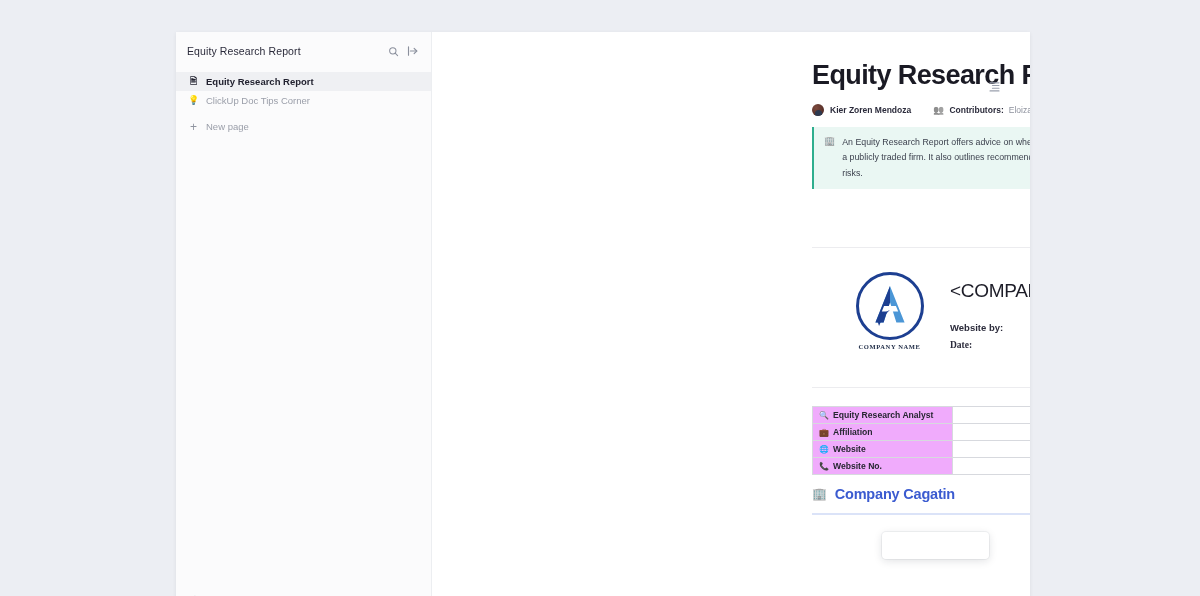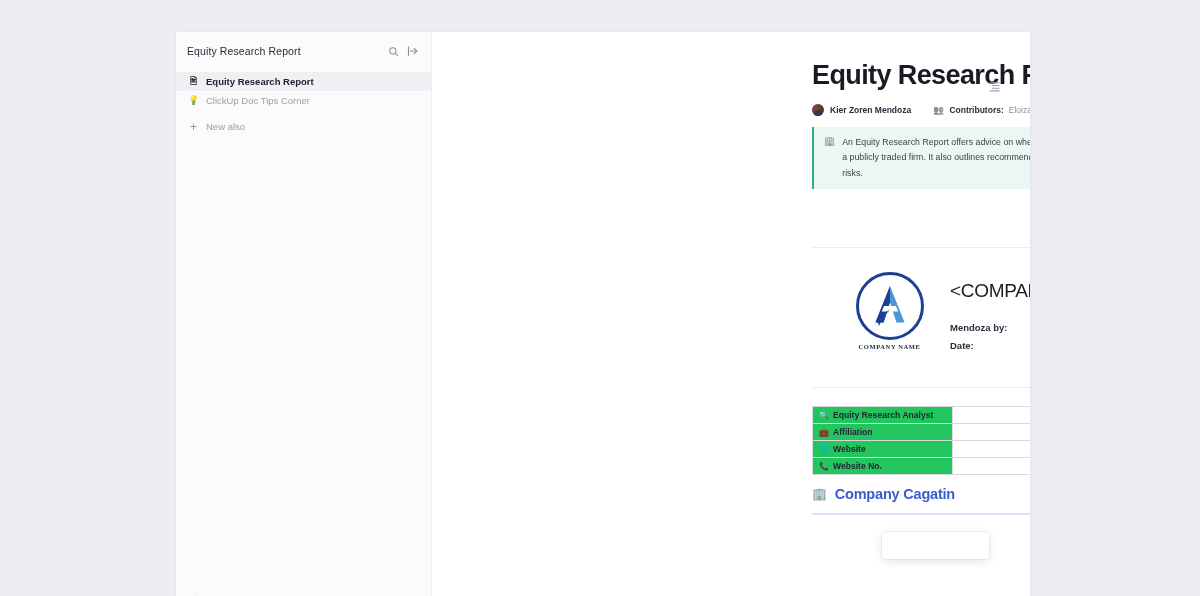--- a/index.html
+++ b/index.html
@@ -302,41 +302,42 @@
     color: #2b2b3b;
     font-weight: 600;
   }
   #date-line {
     position: absolute;
     left: 518px;
     top: 308px;
     font-size: 9.5px;
     color: #2b2b3b;
     font-weight: 600;
+    font-family: Liberation Serif, serif;
   }
 
   
   #contact-table {
     position: absolute;
     left: 380px;
     top: 374px;
     width: 440px;
     border-collapse: collapse;
     table-layout: fixed;
   }
   #contact-table tr { height: 17px; }
   #contact-table td {
     border: 1px solid #d7d9de;
     font-size: 8.6px;
     padding: 0 6px;
     box-sizing: border-box;
   }
   #contact-table td.key {
     width: 140px;
-    background: #22c55e;
+    background: #f0abfc;
     font-weight: 700;
     color: #262631;
     white-space: nowrap;
   }
   #contact-table td.key .ic {
     font-size: 8px;
     margin-right: 4px;
   }
   #contact-table td.val {
     background: #ffffff;
@@ -414,21 +415,21 @@
       <div class="side-row active">
         <span class="ic">🖹</span>
         <span class="lbl">Equity Research Report</span>
       </div>
       <div class="side-row muted">
         <span class="ic">💡</span>
         <span class="lbl">ClickUp Doc Tips Corner</span>
       </div>
       <div class="side-row muted" id="new-page-row">
         <span class="ic plus">+</span>
-        <span class="lbl">New also</span>
+        <span class="lbl">New page</span>
       </div>
     </div>
 
     <div id="sidebar-footer">
       <span class="ic">🏦</span>
     </div>
   </div>
 
   <div id="doc-area">
     <div id="doc-inner">
@@ -468,21 +469,21 @@
             <path d="M34 12 L50 52 L41 52 L34 30 L27 52 L18 52 Z" fill="#4b96d6"></path>
             <path d="M34 12 L34 30 L27 52 L18 52 Z" fill="#1d3f91"></path>
             <path d="M25 40 L43 40 L40.5 34 L27.5 34 Z" fill="#ffffff"></path>
             <path d="M20 50 C24 44 30 40 34 38 C28 44 24 50 22 56 Z" fill="#1d3f91"></path>
           </svg>
         </div>
         <div id="logo-caption">COMPANY NAME</div>
       </div>
 
       <div id="company-name">&lt;COMPANY NAME&gt;</div>
-      <div id="prepared-by">Mendoza by:</div>
+      <div id="prepared-by">Website by:</div>
       <div id="date-line">Date:</div>
 
       <div class="divider" id="divider-2"></div>
 
       <table id="contact-table">
         <tbody>
           <tr>
             <td class="key">
               <span class="ic">🔍</span><span>Equity Research Analyst</span>
             </td>

